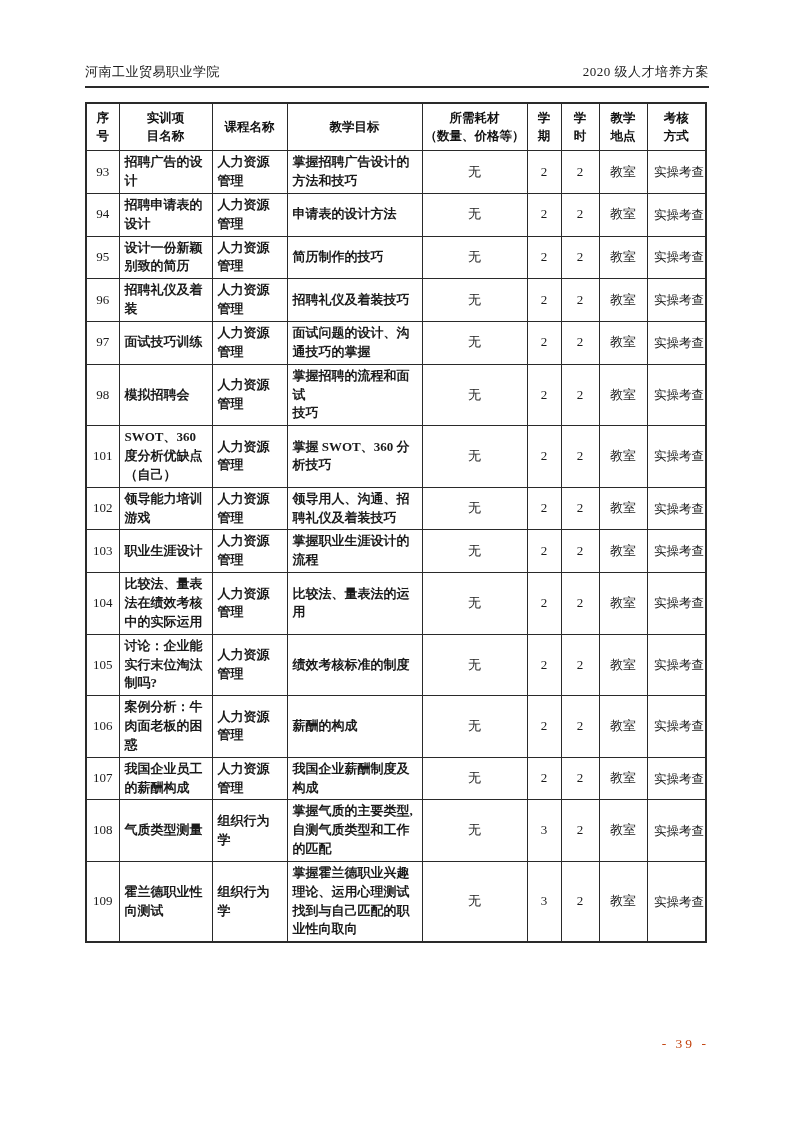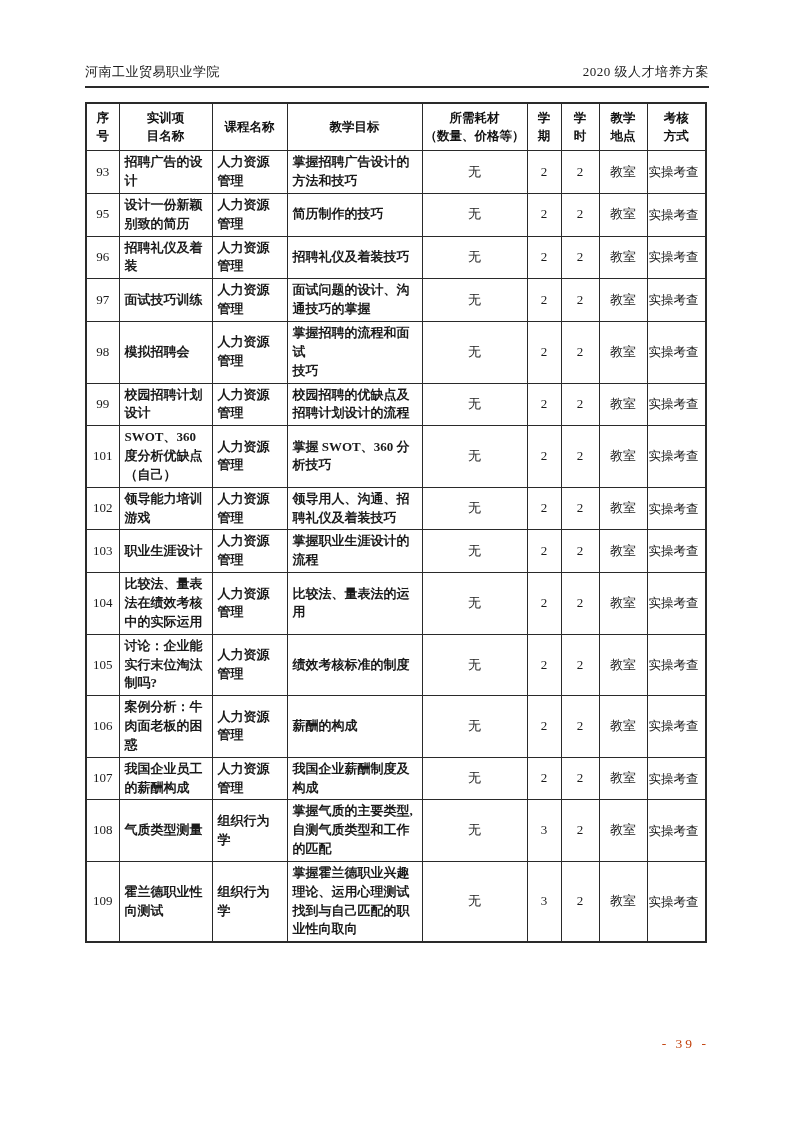--- a/index.html
+++ b/index.html
@@ -64,21 +64,21 @@
   td.col-hours, td.col-location {
     text-align: center;
     padding-left: 1px;
     padding-right: 1px;
   }
   td.col-name, td.col-course, td.col-objective {
     text-align: left;
     font-weight: bold;
   }
   td.col-assessment {
-    text-align: left;
+    text-align: right;
     padding: 2px 1px;
     white-space: nowrap;
     font-size: 12.5px;
   }
   .page-footer {
     position: absolute;
     top: 1036px;
     right: 84px;
     font-size: 13.5px;
     letter-spacing: 3px;
@@ -133,20 +133,31 @@
           <td class="col-name">招聘广告的设计</td>
           <td class="col-course">人力资源管理</td>
           <td class="col-objective">掌握招聘广告设计的方法和技巧</td>
           <td class="col-materials">无</td>
           <td class="col-semester">2</td>
           <td class="col-hours">2</td>
           <td class="col-location">教室</td>
           <td class="col-assessment">实操考查</td>
         </tr>
         <tr>
+          <td class="col-no">94</td>
+          <td class="col-name">招聘申请表的设计</td>
+          <td class="col-course">人力资源管理</td>
+          <td class="col-objective">申请表的设计方法</td>
+          <td class="col-materials">无</td>
+          <td class="col-semester">2</td>
+          <td class="col-hours">2</td>
+          <td class="col-location">教室</td>
+          <td class="col-assessment">实操考查</td>
+        </tr>
+        <tr>
           <td class="col-no">95</td>
           <td class="col-name">设计一份新颖别致的简历</td>
           <td class="col-course">人力资源管理</td>
           <td class="col-objective">简历制作的技巧</td>
           <td class="col-materials">无</td>
           <td class="col-semester">2</td>
           <td class="col-hours">2</td>
           <td class="col-location">教室</td>
           <td class="col-assessment">实操考查</td>
         </tr>
@@ -171,31 +182,20 @@
           <td class="col-hours">2</td>
           <td class="col-location">教室</td>
           <td class="col-assessment">实操考查</td>
         </tr>
         <tr>
           <td class="col-no">98</td>
           <td class="col-name">模拟招聘会</td>
           <td class="col-course">人力资源管理</td>
           <td class="col-objective">掌握招聘的流程和面试
 技巧</td>
-          <td class="col-materials">无</td>
-          <td class="col-semester">2</td>
-          <td class="col-hours">2</td>
-          <td class="col-location">教室</td>
-          <td class="col-assessment">实操考查</td>
-        </tr>
-        <tr>
-          <td class="col-no">99</td>
-          <td class="col-name">校园招聘计划设计</td>
-          <td class="col-course">人力资源管理</td>
-          <td class="col-objective">校园招聘的优缺点及招聘计划设计的流程</td>
           <td class="col-materials">无</td>
           <td class="col-semester">2</td>
           <td class="col-hours">2</td>
           <td class="col-location">教室</td>
           <td class="col-assessment">实操考查</td>
         </tr>
         <tr>
           <td class="col-no">101</td>
           <td class="col-name">SWOT、360 度分析优缺点（自己）</td>
           <td class="col-course">人力资源管理</td>

